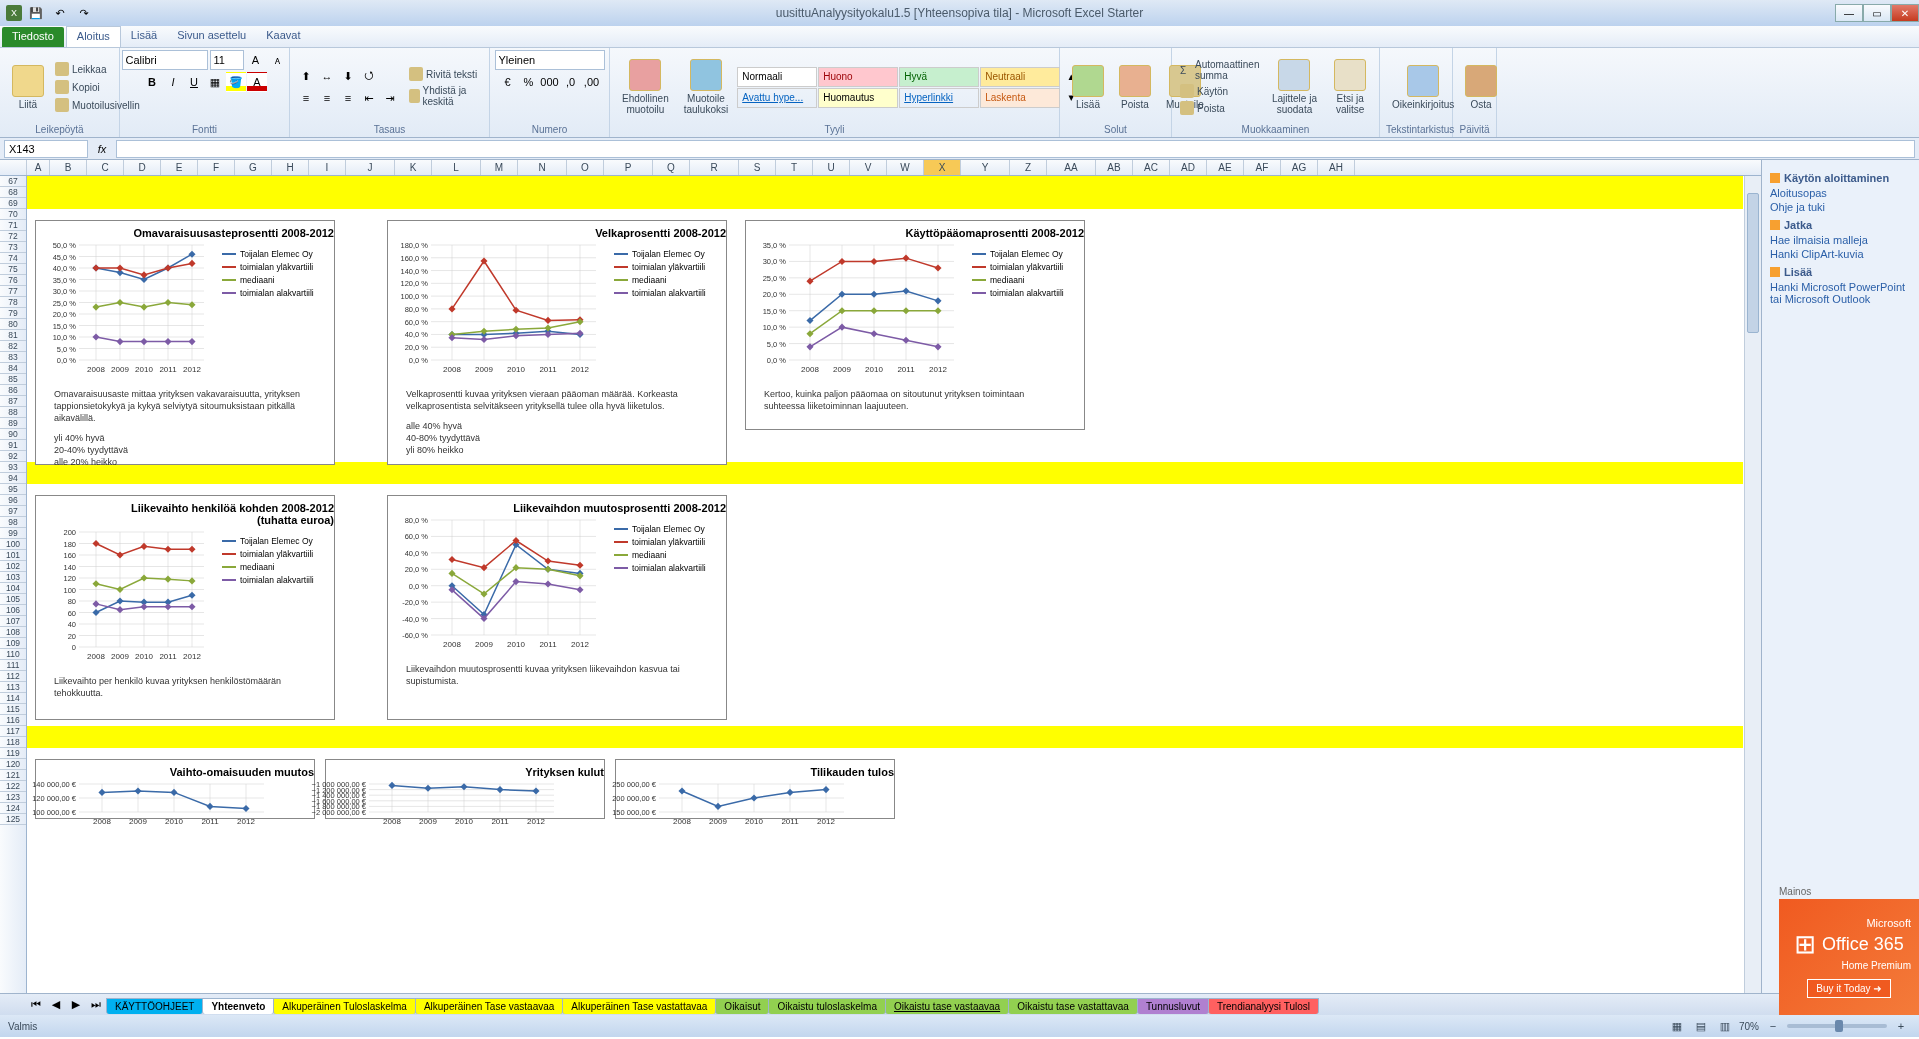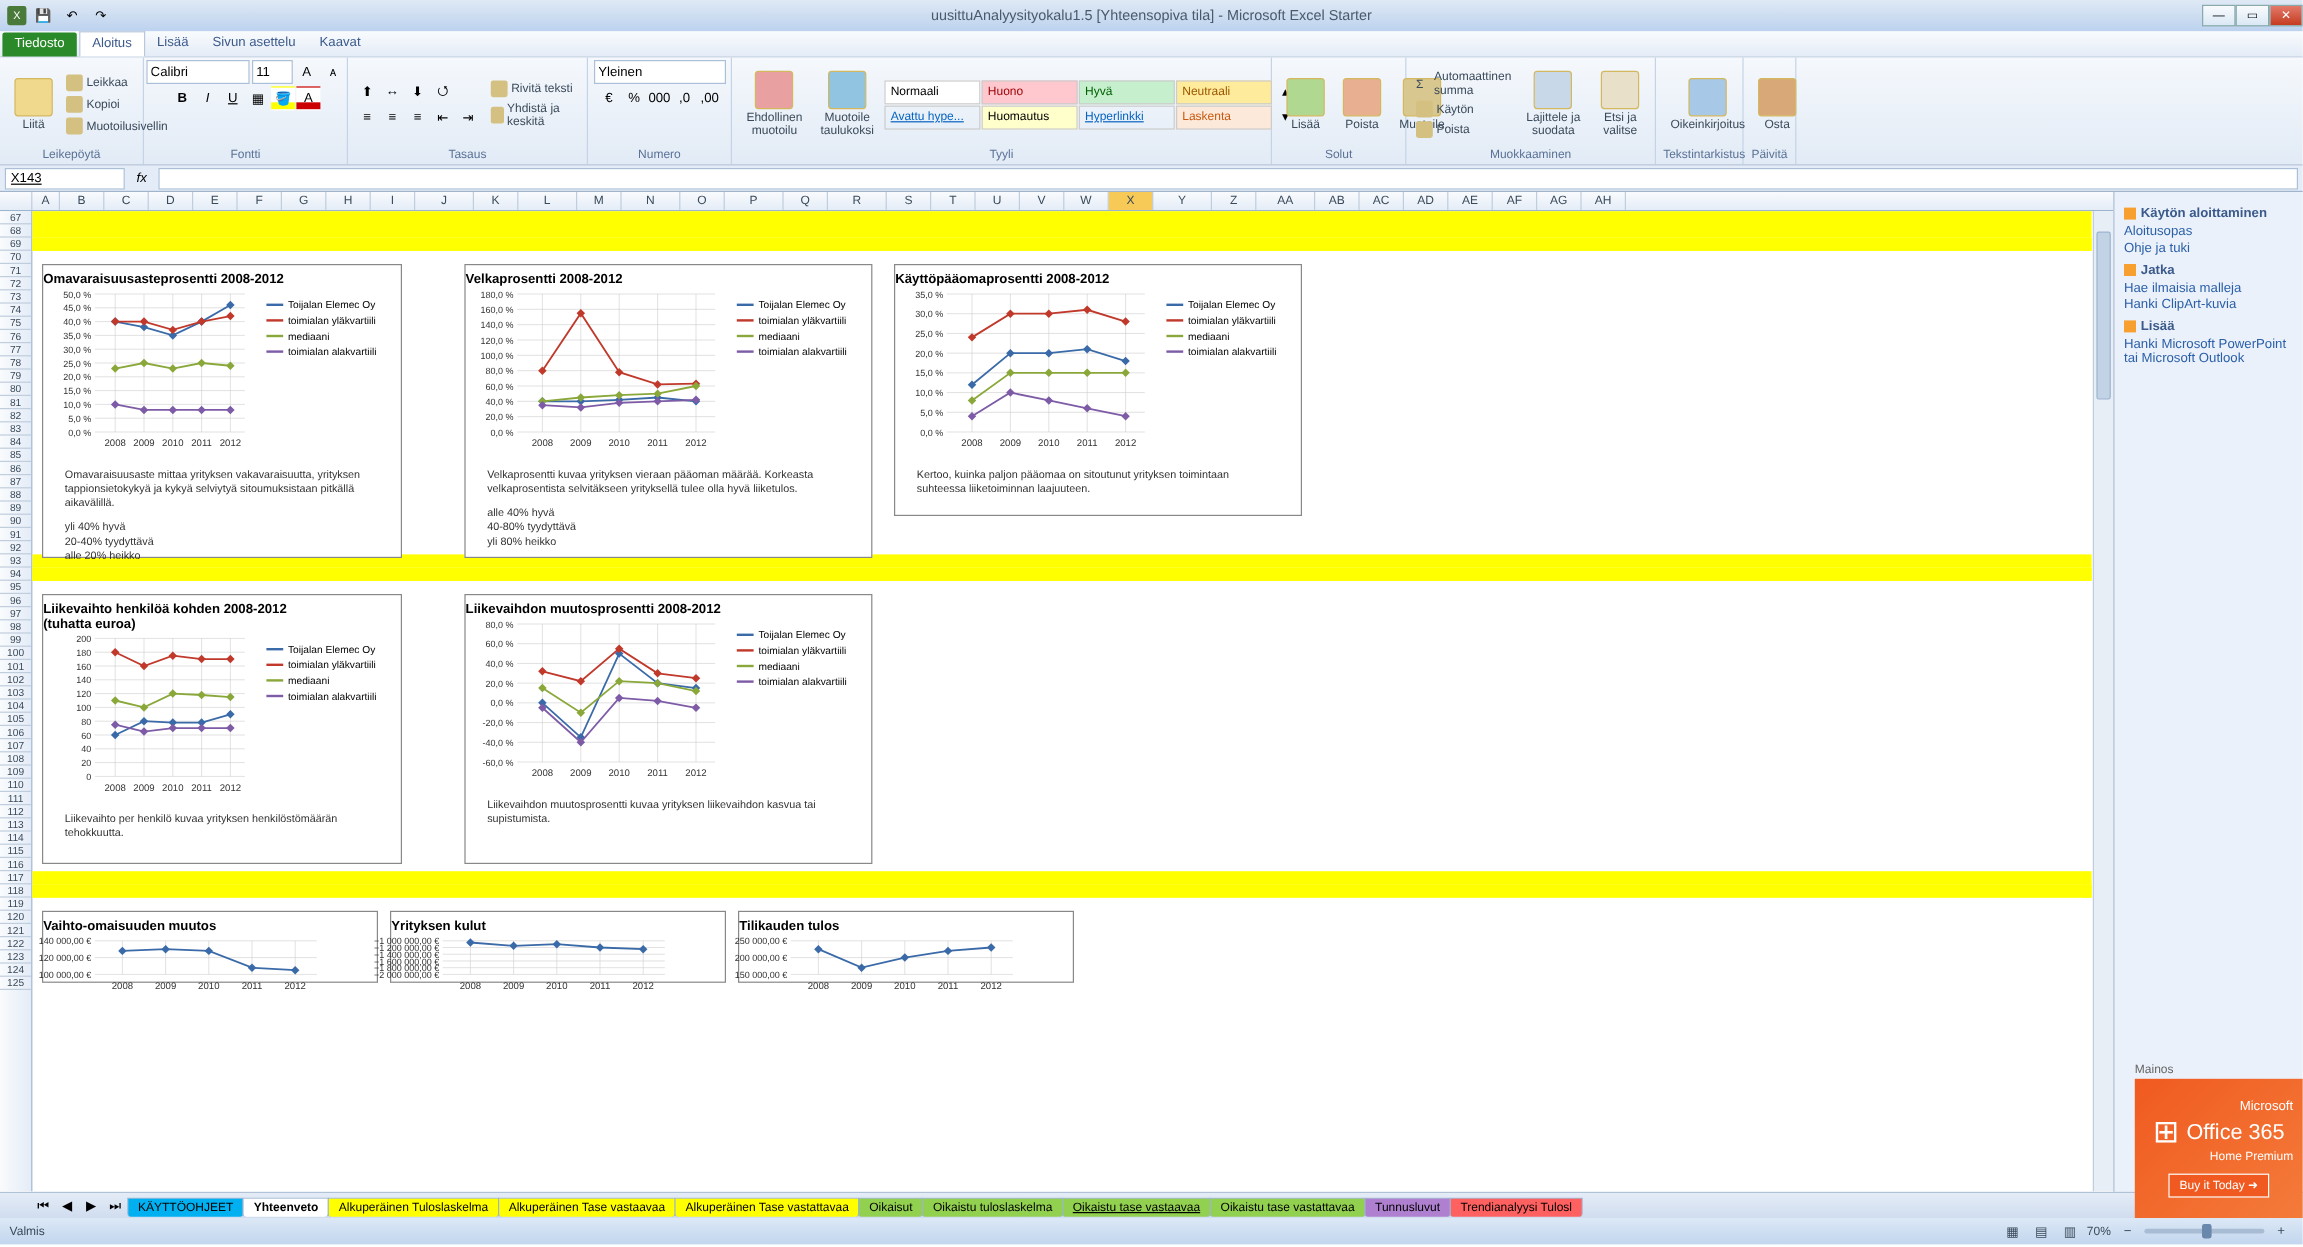--- a/index.html
+++ b/index.html
@@ -32,34 +32,34 @@
 .stylegrid{display:grid;grid-template-columns:repeat(5,auto);gap:1px;}
 .s-normal{background:#fff;color:#000;}
 .s-bad{background:#ffc7ce;color:#9c0006;}
 .s-good{background:#c6efce;color:#006100;}
 .s-neutral{background:#ffeb9c;color:#9c5700;}
 .s-link{color:#0563c1;text-decoration:underline;}
 .s-note{background:#ffffcc;}
 .s-calc{background:#fde9d9;color:#c65911;}
 .s-open{color:#0563c1;text-decoration:underline;}
 .formulabar{height:22px;background:#e4ecf7;display:flex;align-items:center;border-bottom:1px solid #a0b4cc;gap:4px;padding:0 4px;}
-.namebox{width:100px;height:18px;border:1px solid #abc0d8;background:#fff;padding:0 4px;font-size:11px;text-decoration:underline;}
+.namebox{width:84px;height:18px;border:1px solid #abc0d8;background:#fff;padding:0 4px;font-size:11px;}
 .fxinput{flex:1;height:18px;border:1px solid #abc0d8;background:#fff;}
 .main{display:flex;height:833px;}
 .sheet{flex:1;position:relative;overflow:hidden;background:#fff;}
 .colheads{height:16px;display:flex;background:linear-gradient(#f9fbfd,#e4ecf7);border-bottom:1px solid #9db4cf;}
 .colhead{border-right:1px solid #c0cddc;text-align:center;font-size:10px;color:#3a4a5a;line-height:16px;cursor:pointer;}
 .colhead.sel{background:#f7c956;}
 .rowheads{width:27px;position:absolute;left:0;top:16px;bottom:0;background:linear-gradient(to right,#f9fbfd,#e4ecf7);border-right:1px solid #9db4cf;}
 .rowhead{height:11px;border-bottom:1px solid #c0cddc;text-align:center;font-size:8.5px;color:#3a4a5a;line-height:11px;cursor:pointer;}
 .cells{position:absolute;left:27px;top:16px;right:18px;bottom:0;}
 .band{position:absolute;left:0;right:0;background:#ffff00;height:11px;}
 .bandlabel{background:#ffff00;font-weight:bold;font-size:10px;padding-left:3px;}
 .chartbox{position:absolute;border:1px solid #888;background:#fff;}
-.chart-title{text-align:left;font-weight:bold;font-size:11px;padding:6px 0 2px;}
+.chart-title{text-align:right;font-weight:bold;font-size:11px;padding:6px 0 2px;}
 .chart-body{display:flex;padding:4px 8px;}
 .chart-plot{flex:1;position:relative;}
 .chart-legend{width:110px;font-size:8.5px;padding:4px 0 0 6px;}
 .legend-item{display:flex;align-items:center;gap:4px;margin-bottom:3px;}
 .lswatch{width:14px;height:2px;display:inline-block;}
 .chart-desc{font-size:9px;padding:4px 18px;color:#333;line-height:12px;}
 svg{overflow:visible;}
 .rightpane{width:158px;border-left:1px solid #a0b4cc;background:#eaf1fa;padding:6px 8px;font-size:11px;}
 .rp-head{font-weight:bold;color:#3b5a8b;margin:6px 0 3px;display:flex;align-items:center;gap:4px;}
 .rp-link{color:#2a5fa8;cursor:pointer;margin:2px 0;display:block;}

